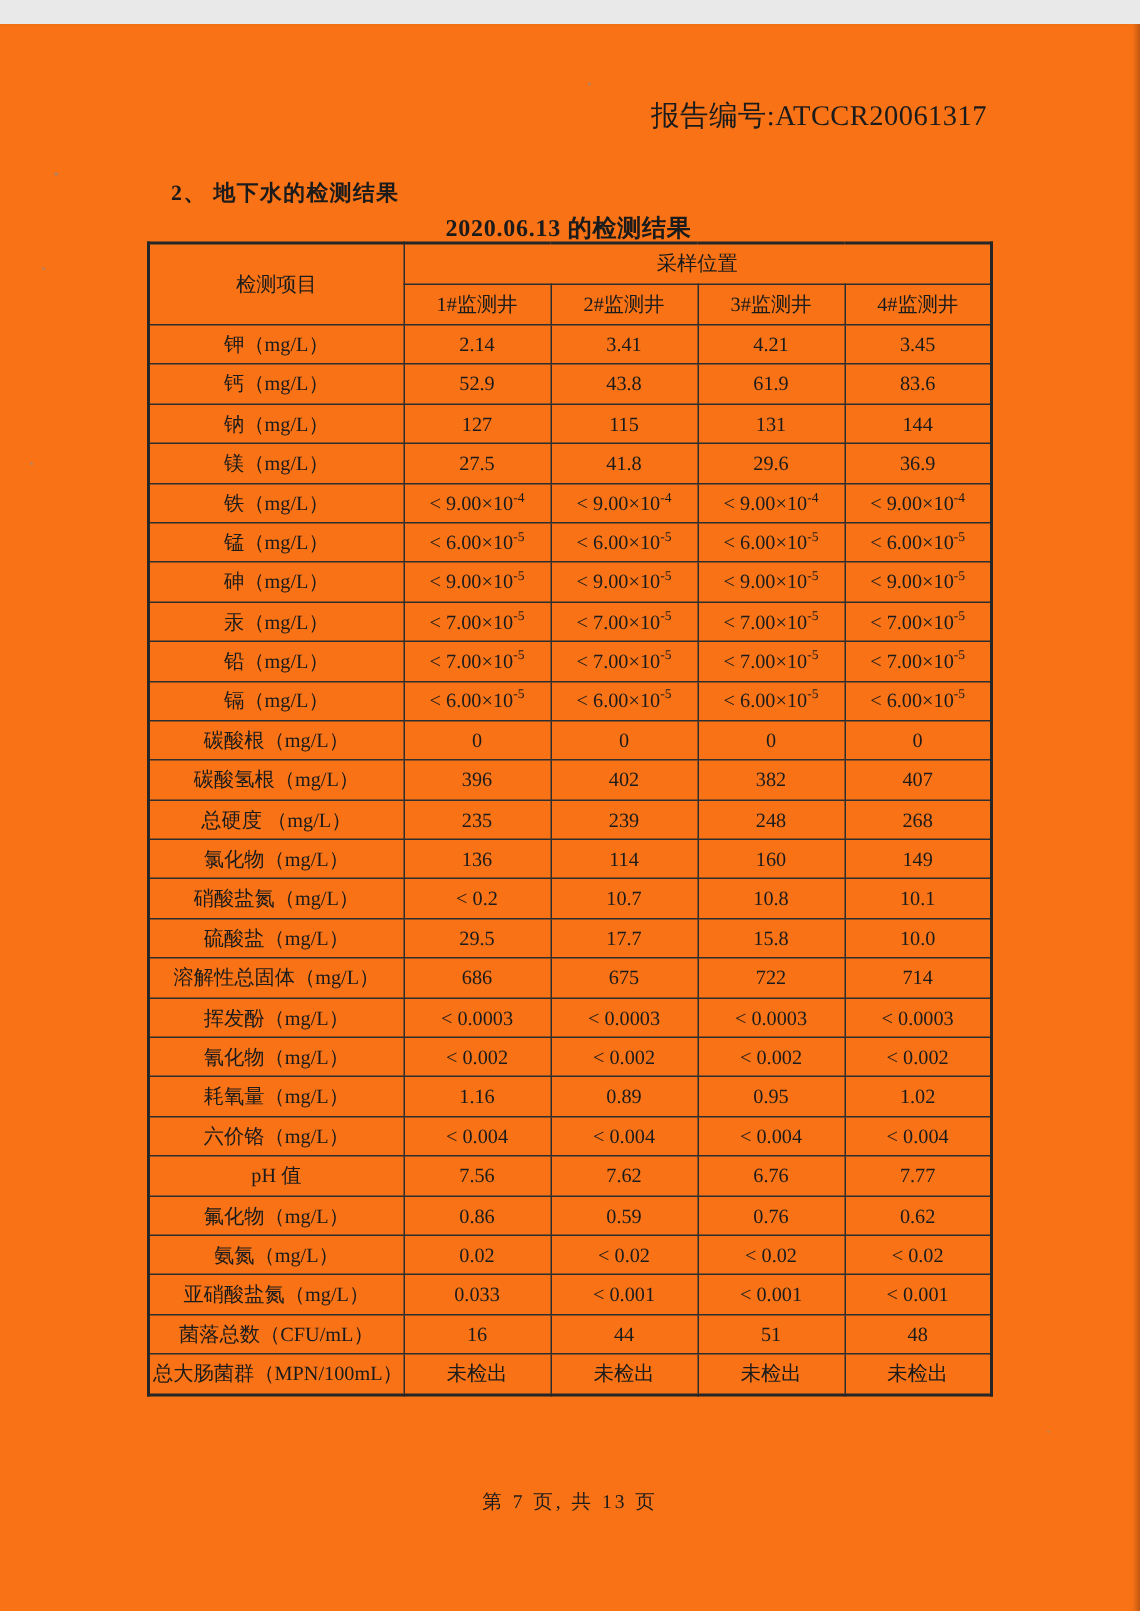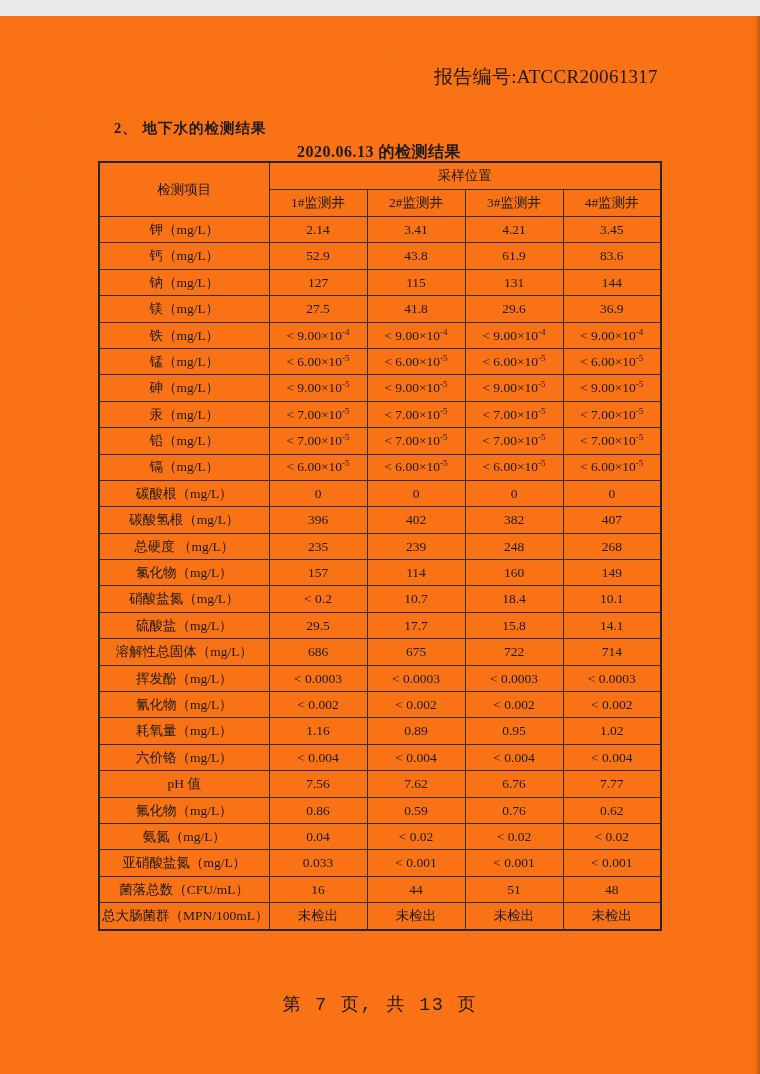--- a/index.html
+++ b/index.html
@@ -77,23 +77,22 @@
     line-height: 0;
   }
   tr.hdr-location th { height: 26px; text-align: center; }
   tr.hdr-wells th { height: 26px; }
   .footer {
     position: absolute;
     left: 0;
     width: 760px;
     top: 976px;
     text-align: center;
-    font-size: 18px;
+    font-size: 13px;
     letter-spacing: 2px;
-    font-family: Liberation Mono, monospace;
   }
   
   .speck {
     position: absolute;
     background: #8a8a8a;
     border-radius: 50%;
     opacity: 0.6;
   }
   .edge-shade {
     position: absolute;
@@ -222,38 +221,38 @@
         </tr>
         <tr>
           <td>总硬度 （mg/L）</td>
           <td>235</td>
           <td>239</td>
           <td>248</td>
           <td>268</td>
         </tr>
         <tr>
           <td>氯化物（mg/L）</td>
-          <td>157</td>
+          <td>136</td>
           <td>114</td>
           <td>160</td>
           <td>149</td>
         </tr>
         <tr>
           <td>硝酸盐氮（mg/L）</td>
           <td>&lt; 0.2</td>
           <td>10.7</td>
-          <td>18.4</td>
+          <td>10.8</td>
           <td>10.1</td>
         </tr>
         <tr>
           <td>硫酸盐（mg/L）</td>
           <td>29.5</td>
           <td>17.7</td>
           <td>15.8</td>
-          <td>14.1</td>
+          <td>10.0</td>
         </tr>
         <tr>
           <td>溶解性总固体（mg/L）</td>
           <td>686</td>
           <td>675</td>
           <td>722</td>
           <td>714</td>
         </tr>
         <tr>
           <td>挥发酚（mg/L）</td>
@@ -292,21 +291,21 @@
         </tr>
         <tr>
           <td>氟化物（mg/L）</td>
           <td>0.86</td>
           <td>0.59</td>
           <td>0.76</td>
           <td>0.62</td>
         </tr>
         <tr>
           <td>氨氮（mg/L）</td>
-          <td>0.04</td>
+          <td>0.02</td>
           <td>&lt; 0.02</td>
           <td>&lt; 0.02</td>
           <td>&lt; 0.02</td>
         </tr>
         <tr>
           <td>亚硝酸盐氮（mg/L）</td>
           <td>0.033</td>
           <td>&lt; 0.001</td>
           <td>&lt; 0.001</td>
           <td>&lt; 0.001</td>

